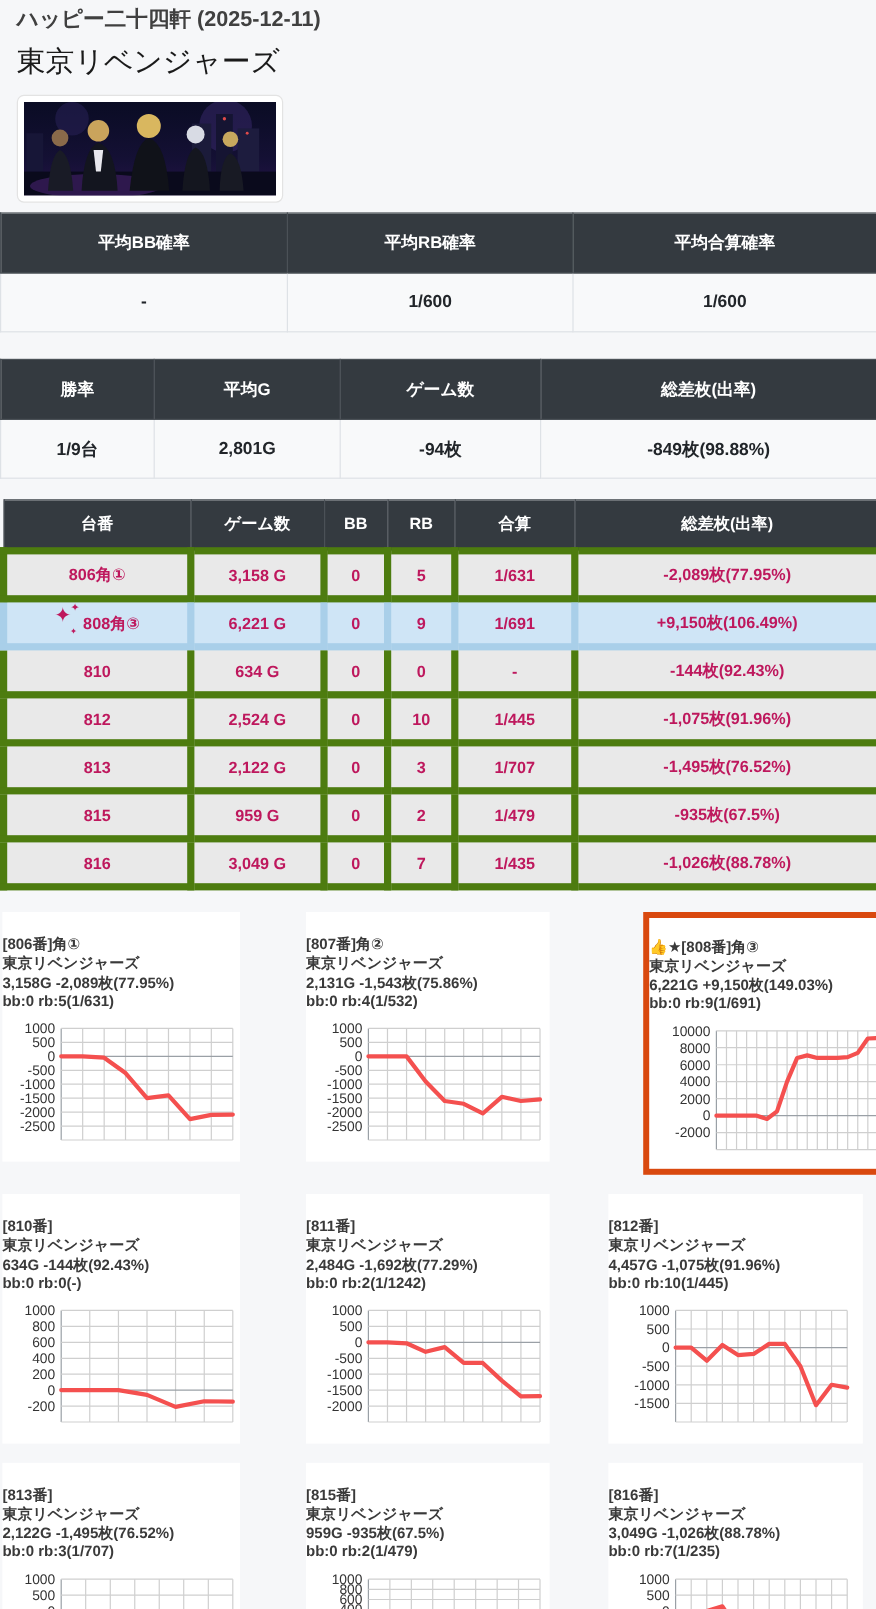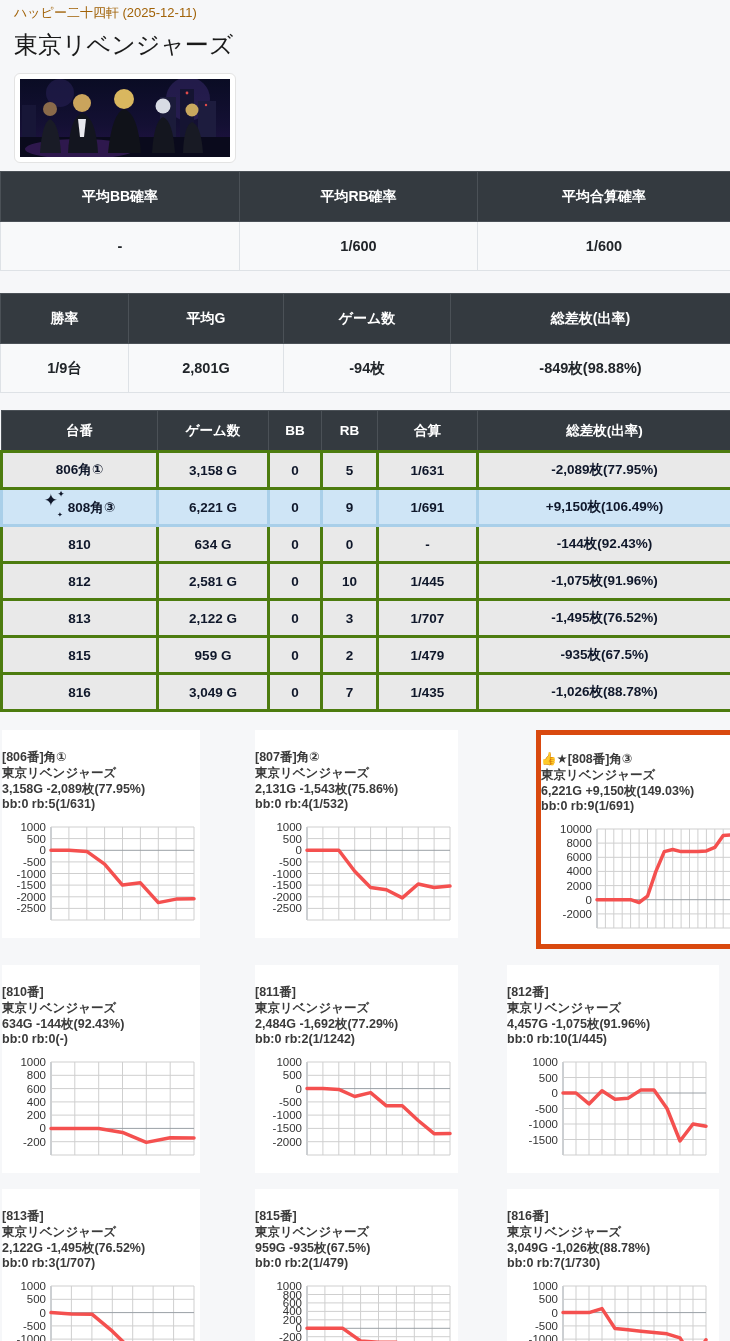--- a/index.html
+++ b/index.html
@@ -4,21 +4,21 @@
 <style>
   html,body{margin:0;padding:0;}
   body{
     width:730px;height:1341px;overflow:hidden;
     background:#f6f7f9;
     font-family:"Liberation Sans","DejaVu Sans",sans-serif;
     color:#212529;
   }
   
   .page-head{padding:2px 12px 0 14px;}
-  .hall-line{font-size:13px;font-weight:400;color:#a16207;padding-top:2px;}
+  .hall-line{font-size:18px;font-weight:700;color:#404040;padding-top:2px;}
   .machine-title{font-size:24px;font-weight:500;margin:7px 0 12px;color:#1a1a1a;}
   .thumb-card{
     display:inline-block;background:#fff;border:1px solid #e3e3e3;border-radius:6px;
     padding:5px;line-height:0;margin-bottom:4px;
   }
   
   table{border-collapse:collapse;table-layout:fixed;width:730px;}
   th{
     background:#343a40;color:#ffffff;font-size:14px;font-weight:700;text-align:center;
     border:1px solid #4b5157;
@@ -27,22 +27,22 @@
   .summary td{
     background:#f8f9fa;border:1px solid #dee2e6;text-align:center;
     font-size:14.5px;font-weight:700;height:46px;color:#212529;
   }
   .summary{margin-top:4px;}
   .gap18{height:18px;}
   .gap17{height:17px;}
   
   .machines th{height:37px;font-size:13.5px;}
   .machines td{
-    background:#e9e9e9;border:3px solid #4d7c0f;text-align:center;
-    font-size:13.5px;font-weight:700;height:32px;color:#0f172a;
+    background:#e9e9e9;border:6px solid #4d7c0f;text-align:center;
+    font-size:13.5px;font-weight:700;height:32px;color:#be185d;
   }
   .machines tr.hl td{background:#cfe5f6;border-color:#a9cfe9;}
   .sparkles{position:relative;display:inline-block;width:22px;height:16px;vertical-align:-2px;margin-right:2px;}
   .sparkles .s1{position:absolute;left:0;top:-6px;font-size:17px;line-height:1;}
   .sparkles .s2{position:absolute;right:1px;top:-8px;font-size:9px;line-height:1;}
   .sparkles .s3{position:absolute;right:3px;bottom:-4px;font-size:7px;line-height:1;}
   
   .charts{
     display:grid;grid-template-columns:253px 252px 225px;
     row-gap:16px;margin:18px 0 0 2px;align-items:start;
@@ -188,21 +188,21 @@
   <tr>
     <td>810</td>
         <td>634 G</td>
         <td>0</td>
         <td>0</td>
         <td>-</td>
         <td>-144枚(92.43%)</td>
   </tr>
   <tr>
     <td>812</td>
-        <td>2,581 G</td>
+        <td>2,524 G</td>
         <td>0</td>
         <td>10</td>
         <td>1/445</td>
         <td>-1,075枚(91.96%)</td>
   </tr>
   <tr>
     <td>813</td>
         <td>2,122 G</td>
         <td>0</td>
         <td>3</td>
@@ -553,21 +553,21 @@
         </svg>
   </div>
     </div>
 
   <div class="cell">
       <div class="chart-card">
     <div class="ctitle">
       <div>[816番]</div>
           <div>東京リベンジャーズ</div>
       <div>3,049G -1,026枚(88.78%)</div>
-          <div>bb:0 rb:7(1/730)</div>
+          <div>bb:0 rb:7(1/235)</div>
     </div>
     <svg class="chart" width="192" height="104">
           <line x1="46.0" y1="5" x2="46.0" y2="98" stroke="#9aa0a6" stroke-width="1"></line>
           <line x1="59.0" y1="5" x2="59.0" y2="98" stroke="#cfcfcf" stroke-width="1"></line>
           <line x1="72.0" y1="5" x2="72.0" y2="98" stroke="#cfcfcf" stroke-width="1"></line>
           <line x1="85.0" y1="5" x2="85.0" y2="98" stroke="#cfcfcf" stroke-width="1"></line>
           <line x1="98.0" y1="5" x2="98.0" y2="98" stroke="#cfcfcf" stroke-width="1"></line>
           <line x1="111.0" y1="5" x2="111.0" y2="98" stroke="#cfcfcf" stroke-width="1"></line>
           <line x1="124.0" y1="5" x2="124.0" y2="98" stroke="#cfcfcf" stroke-width="1"></line>
           <line x1="137.0" y1="5" x2="137.0" y2="98" stroke="#cfcfcf" stroke-width="1"></line>

